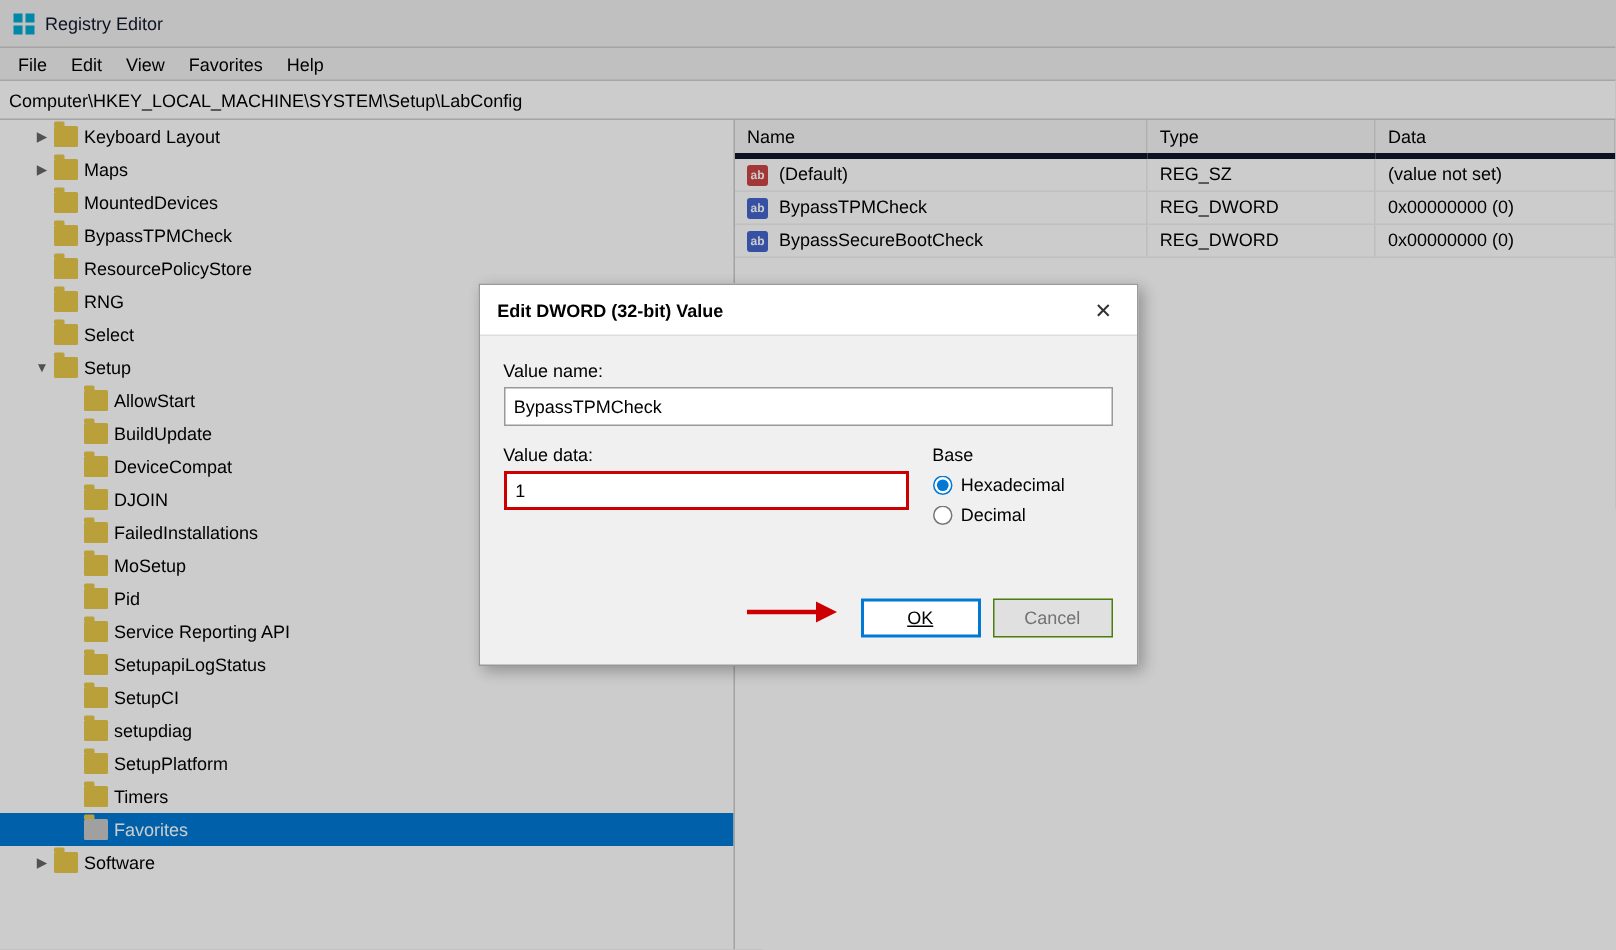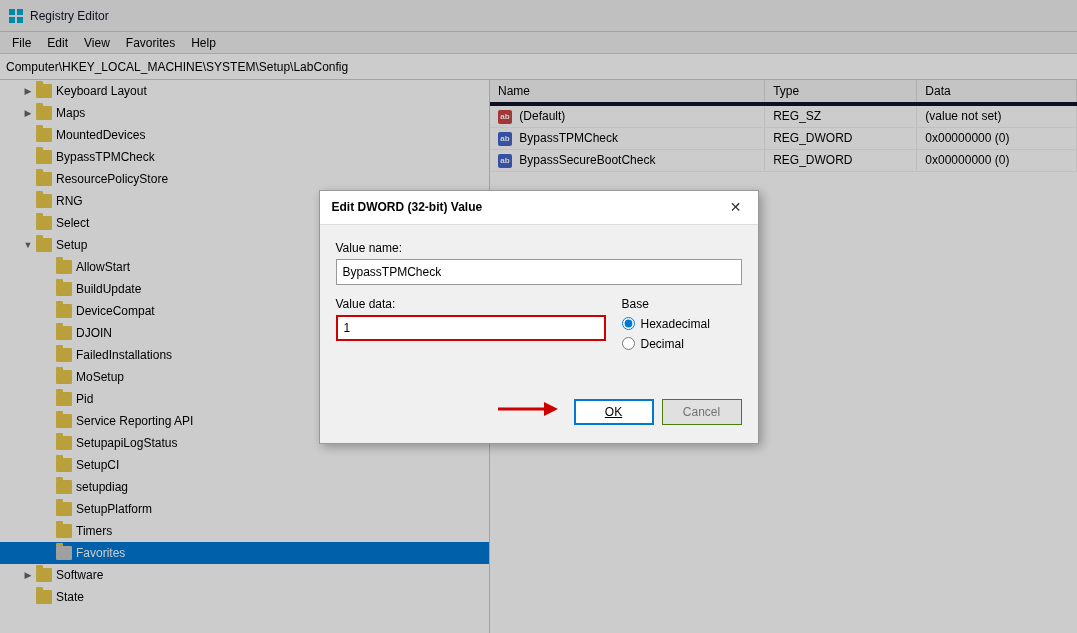--- a/index.html
+++ b/index.html
@@ -497,25 +497,20 @@
         <div class="tree-folder-icon" style="background:#c8c8c8;"></div>
         <span class="tree-label">Favorites</span>
       </div>
 
       <div class="tree-item indent-1">
         <div class="tree-arrow">▶</div>
         <div class="tree-folder-icon"></div>
         <span class="tree-label">Software</span>
       </div>
 
-      <div class="tree-item indent-1">
-        <div class="tree-arrow"></div>
-        <div class="tree-folder-icon"></div>
-        <span class="tree-label">State</span>
-      </div>
 
     </div>
   </div>
 
   <div id="right-panel">
     <table class="registry-table">
       <thead>
         <tr>
           <th>Name</th>
           <th>Type</th>

